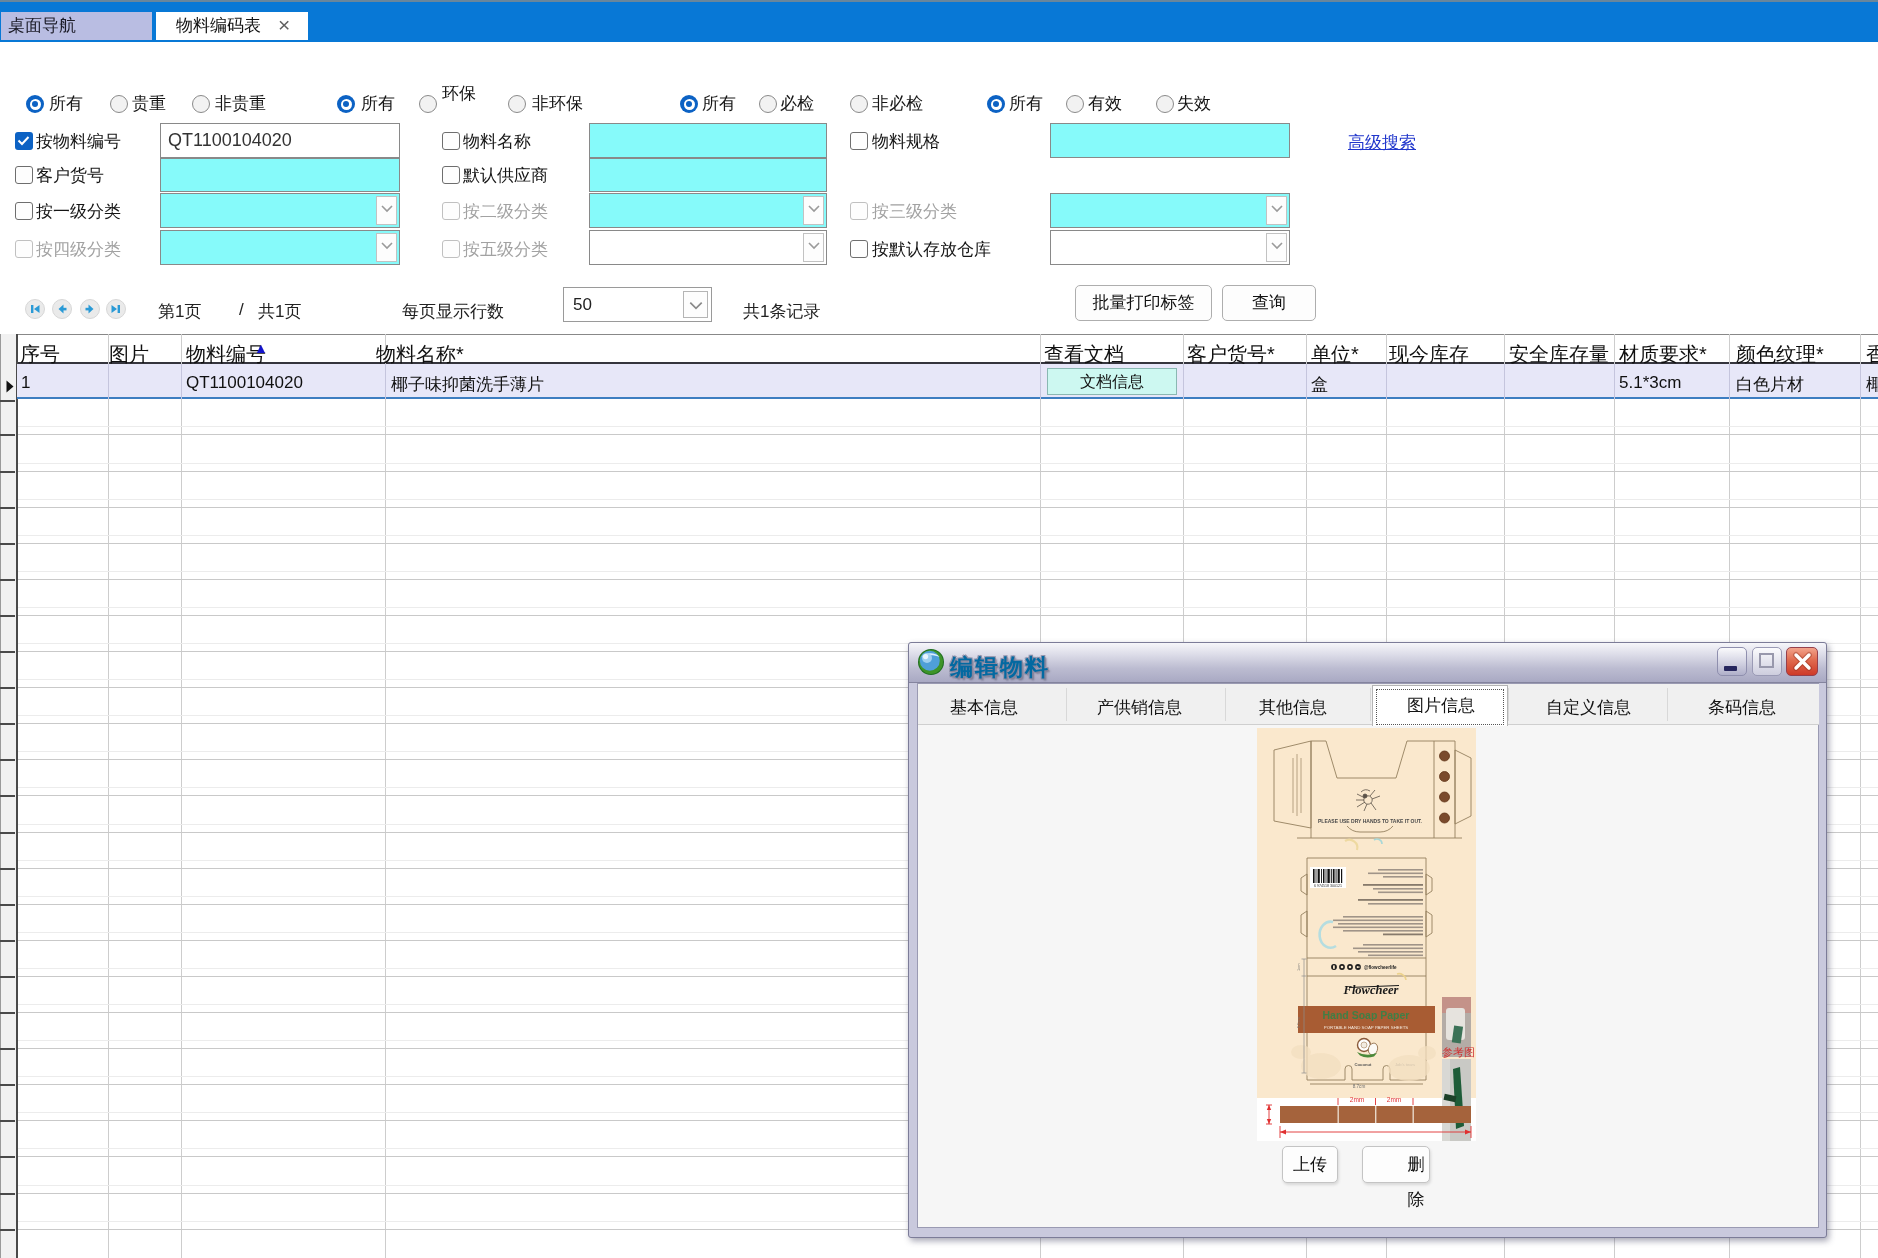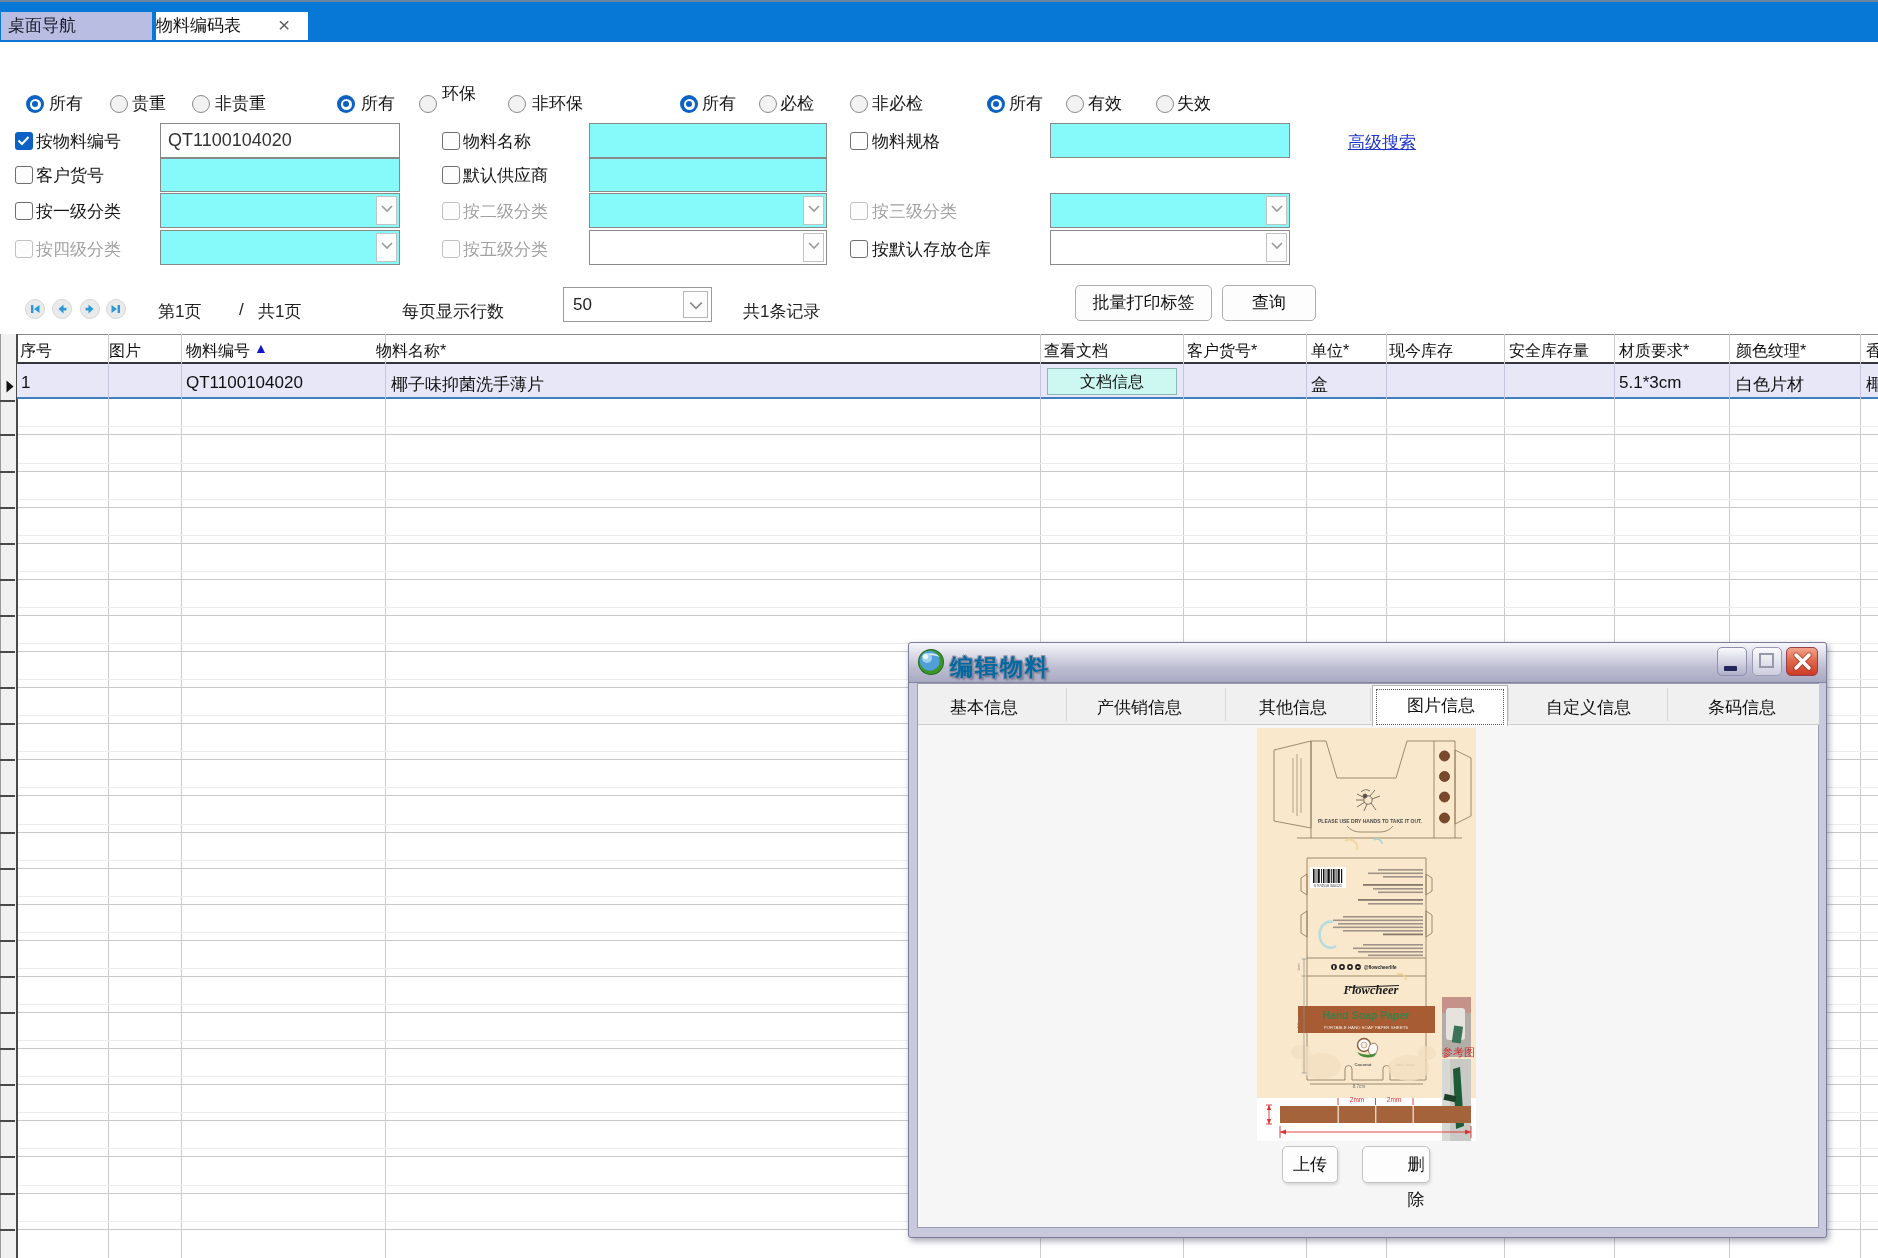--- a/index.html
+++ b/index.html
@@ -2,21 +2,21 @@
 <html lang="zh"><head>
 <meta charset="utf-8">
 <style>
 html,body{margin:0;padding:0;}
 body{width:1878px;height:1258px;position:relative;overflow:hidden;background:#fff;
   font-family:"Liberation Sans",sans-serif;-webkit-font-smoothing:antialiased;}
 .abs{position:absolute;}
 
 .topbar{left:0;top:0;width:1878px;height:40px;background:#0878d6;border-top:2px solid #69869c;}
 .tab1{left:1px;top:12px;width:151px;height:28px;background:#b9bde2;color:#1c1c28;font-size:17px;line-height:28px;padding-left:7px;box-sizing:border-box;}
-.tab2{left:156px;top:12px;width:152px;height:28px;background:#ffffff;color:#111;font-size:17px;line-height:28px;padding-left:0;box-sizing:border-box;}
+.tab2{left:156px;top:12px;width:152px;height:28px;background:#ffffff;color:#111;font-size:17px;line-height:28px;padding-left:20px;box-sizing:border-box;}
 .tabx{left:278px;top:14px;width:22px;height:22px;color:#606060;font-size:21px;line-height:22px;}
 
 .radio{width:18px;height:18px;border-radius:50%;border:1.5px solid #8a8a8a;background:#f2f2f2;box-sizing:border-box;}
 .radio.on{border:none;background:#0c62c4;}
 .radio.on:after{content:"";position:absolute;left:3.5px;top:3.5px;width:11px;height:11px;border-radius:50%;background:#fff;}
 .radio.on:before{content:"";position:absolute;left:6px;top:6px;width:6px;height:6px;border-radius:50%;background:#0c62c4;z-index:2;}
 .rlab{font-size:17px;color:#151515;line-height:18px;}
 .cb{width:18px;height:18px;border:1px solid #6e6e6e;border-radius:3px;background:#fdfdfd;box-sizing:border-box;}
 .cb.dis{border-color:#c0c0c0;}
 .cb.on{background:#0c62c4;border:none;}
@@ -29,21 +29,21 @@
 .link{font-size:17px;color:#2036cc;text-decoration:underline;}
 
 .pbtn{width:20px;height:20px;border-radius:50%;background:#eaeaea;border:1px solid #d7d7d7;box-sizing:border-box;}
 .ptext{font-size:17px;color:#222;}
 .btn{box-sizing:border-box;border:1px solid #aeaeae;border-radius:5px;background:#fdfdfd;font-size:17px;color:#111;text-align:center;}
 
 .vline{width:1px;background:#cdcdcd;top:334px;bottom:0;}
 .hline{height:1px;background:#c9c9c9;left:17px;right:0;}
 .selcol{left:0;top:334px;bottom:0;width:15px;background:#f1f1f1;border-right:2px solid #4a4a4a;border-left:1px solid #9a9a9a;}
 .smark{left:0;width:15px;height:2px;background:#4a4a4a;}
-.hdrtext{font-size:16px;color:#101010;top:341px;white-space:nowrap;}
+.hdrtext{font-size:20px;color:#101010;top:341px;white-space:nowrap;}
 .celltext{font-size:17px;color:#101010;top:373px;white-space:nowrap;}
 </style>
 </head>
 <body>
 
 <div class="abs topbar"></div>
 <div class="abs tab1">桌面导航</div>
 <div class="abs tab2">物料编码表</div>
 <div class="abs tabx">×</div>
 

